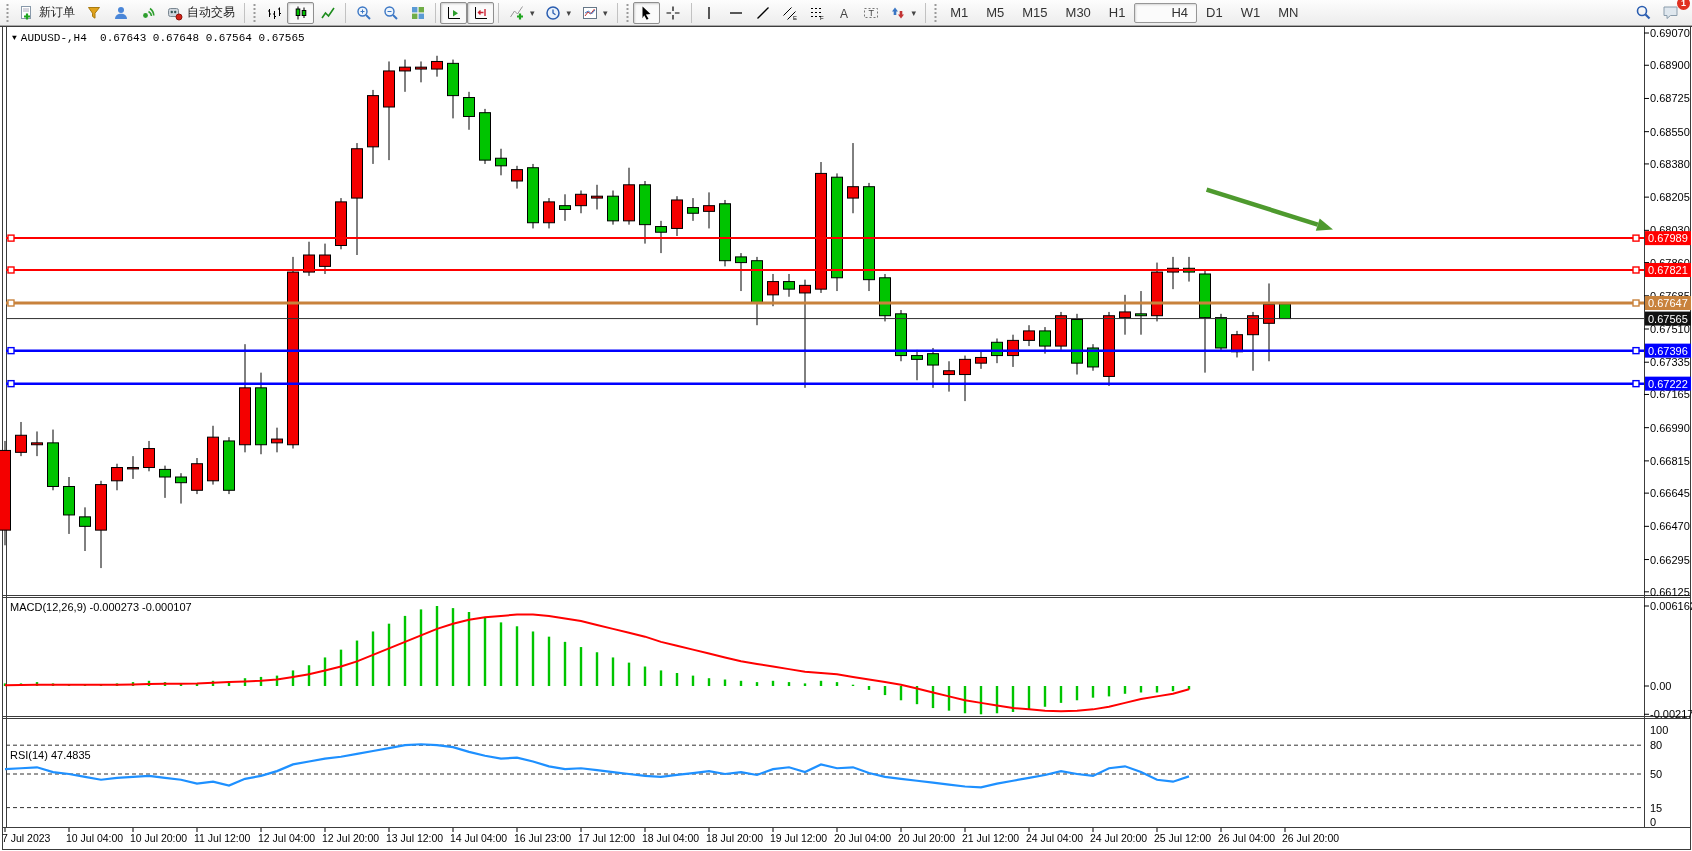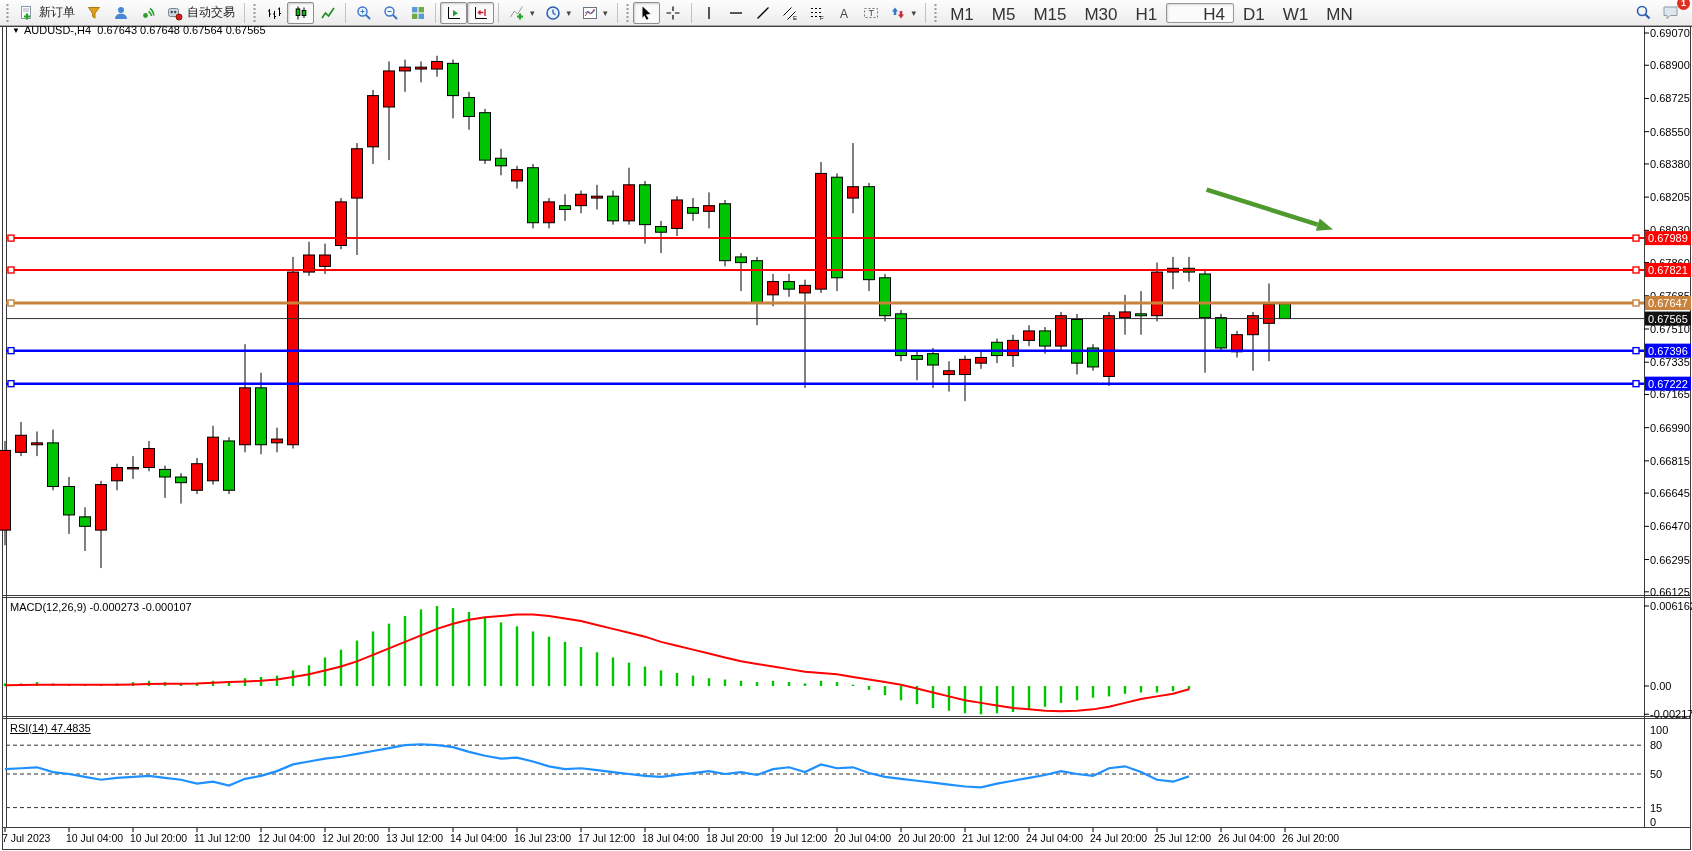--- a/index.html
+++ b/index.html
@@ -11,21 +11,21 @@
     background:linear-gradient(#fdfdfd,#ececec);border-bottom:1px solid #a8a8a8;}
   .grip{width:5px;height:18px;margin:0 3px;
     background-image:radial-gradient(circle,#9a9a9a 1px,transparent 1.2px);
     background-size:4px 4px;background-position:center;}
   .sep{width:1px;height:20px;background:#c2c2c2;margin:0 4px;}
   .tb{display:flex;align-items:center;gap:4px;height:22px;padding:0 4px;border:1px solid transparent;
       background:transparent;font-size:12px;color:#222;border-radius:2px;cursor:default;justify-content:space-between;}
   .tb.active{background:#fafafa;border-color:#8f8f8f;box-shadow:inset 1px 1px 2px rgba(0,0,0,.18);}
   .tb .ic{display:inline-flex;width:17px;height:17px;align-items:center;justify-content:center;}
   .caret{font-size:9px;color:#444;margin-left:1px;}
-  .tf{height:20px;padding:1px 8px;font-size:17px;color:#333;border:1px solid transparent;background:transparent;border-radius:2px;}
+  .tf{height:20px;padding:1px 8px;font-size:13px;color:#333;border:1px solid transparent;background:transparent;border-radius:2px;}
   .tf.active{border-color:#979797;background:#fbfbfb;box-shadow:inset 1px 1px 2px rgba(0,0,0,.15);padding-left:36px;}
   .spacer{flex:1;}
   .chatwrap{position:relative;margin-right:6px;}
   .badge{position:absolute;top:-5px;right:-6px;background:#e03020;color:#fff;border-radius:50%;
     width:13px;height:13px;font-size:9px;font-weight:bold;display:flex;align-items:center;justify-content:center;}
   
   .chart-label{position:absolute;z-index:5;font-size:11px;color:#000;white-space:pre;}
   .tri{font-size:8px;vertical-align:1px;margin-right:4px;}
   svg text{font-family:"Liberation Sans", sans-serif;}
 </style>
@@ -702,16 +702,16 @@
         <text x="1090" y="842" font-size="10.5" fill="#000">24 Jul 20:00</text>
         <line x1="1157" x2="1157" y1="828" y2="832" stroke="#000"></line>
         <text x="1154" y="842" font-size="10.5" fill="#000">25 Jul 12:00</text>
         <line x1="1221" x2="1221" y1="828" y2="832" stroke="#000"></line>
         <text x="1218" y="842" font-size="10.5" fill="#000">26 Jul 04:00</text>
         <line x1="1285" x2="1285" y1="828" y2="832" stroke="#000"></line>
         <text x="1282" y="842" font-size="10.5" fill="#000">26 Jul 20:00</text>
       </g>
     </svg>
 
-  <div class="chart-label" style="left:12px;top:24px;"><span class="tri">▼</span><span>AUDUSD-,H4</span>  <span>0.67643 0.67648 0.67564 0.67565</span></div>
+  <div class="chart-label" style="left:12px;top:32px;font-family:Liberation Mono, monospace;"><span class="tri">▼</span><span>AUDUSD-,H4</span>  <span>0.67643 0.67648 0.67564 0.67565</span></div>
   <div class="chart-label" style="left:10px;top:601px;">MACD(12,26,9) -0.000273 -0.000107</div>
-  <div class="chart-label" style="left:10px;top:722px;text-decoration:underline;">RSI(14) 47.4835</div>
+  <div class="chart-label" style="left:10px;top:749px;">RSI(14) 47.4835</div>
 </div>
 
 </body></html>

